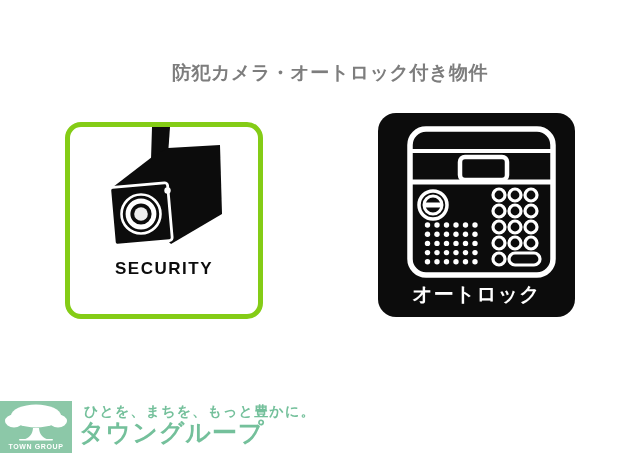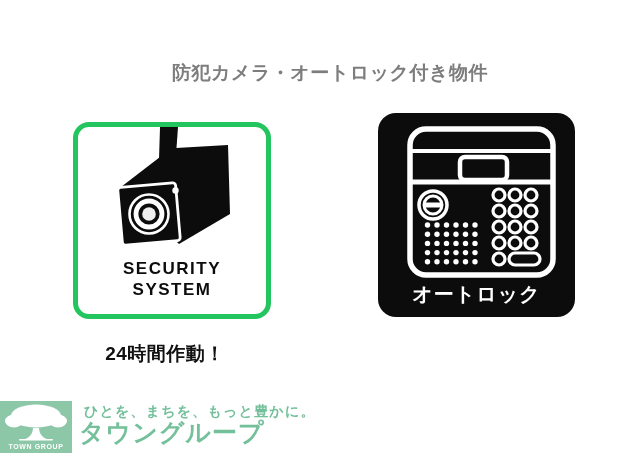--- a/index.html
+++ b/index.html
@@ -6,22 +6,22 @@
   .canvas{
     position:relative;width:588px;height:453px;background:#ffffff;overflow:hidden;
     font-family:"Liberation Sans","DejaVu Sans",sans-serif;
   }
   .title{
     position:absolute;left:20px;top:60px;width:620px;text-align:center;
     font-size:19px;font-weight:bold;color:#7d7d7d;letter-spacing:0.5px;
   }
   
   .card-left{
-    position:absolute;left:73px;top:122px;width:198px;height:197px;
-    border:5px solid #22c55e;border-radius:16px;background:#ffffff;box-sizing:border-box;
+    position:absolute;left:65px;top:122px;width:198px;height:197px;
+    border:5px solid #84cc16;border-radius:16px;background:#ffffff;box-sizing:border-box;
   }
   .card-left svg{position:absolute;left:0;top:0;}
   .sec-label{
     position:absolute;left:0;right:0;top:131px;text-align:center;
     font-size:17px;font-weight:800;color:#0c0c0c;letter-spacing:1.5px;line-height:21px;
   }
   
   .card-right{
     position:absolute;left:378px;top:113px;width:197px;height:204px;
     background:#0c0c0c;border-radius:18px;
@@ -75,21 +75,20 @@
       </g>
 
       <circle cx="71" cy="87" r="19.5" fill="none" stroke="#ffffff" stroke-width="2.6"></circle>
       <circle cx="71" cy="87" r="13" fill="none" stroke="#ffffff" stroke-width="4.8"></circle>
       <circle cx="71" cy="87" r="6.8" fill="#ededed"></circle>
 
       <circle cx="97.5" cy="63.5" r="3.2" fill="#ffffff"></circle>
     </svg>
     <div class="sec-label">
       <div>SECURITY</div>
-      <div>SYSTEM</div>
     </div>
   </div>
 
   <div class="card-right">
     <svg width="197" height="204" viewBox="0 0 197 204">
 
       <rect x="32" y="16" width="143" height="146" rx="16" fill="none" stroke="#ffffff" stroke-width="5.5"></rect>
 
       <line x1="34" y1="38" x2="173" y2="38" stroke="#ffffff" stroke-width="4"></line>
 
@@ -148,21 +147,20 @@
           <circle cx="137" cy="130" r="6"></circle>
           <circle cx="153" cy="130" r="6"></circle>
         <circle cx="121" cy="146" r="6"></circle>
         <rect x="131" y="140" width="31" height="12" rx="6"></rect>
       </g>
     </svg>
     <div class="autolock-label">オートロック</div>
   </div>
 
   <div class="caption caption-left">
-    <div>24時間作動！</div>
   </div>
 
   <div class="logo-square">
     <svg width="68" height="40" viewBox="0 0 68 40">
       <g fill="#ffffff">
         <ellipse cx="34" cy="13" rx="25" ry="11.5"></ellipse>
         <ellipse cx="12" cy="18" rx="9" ry="6.5"></ellipse>
         <ellipse cx="56" cy="18" rx="9" ry="6.5"></ellipse>
         <path d="M20,37 C28,35 30.5,31 31,25 L37,25 C37.5,31 40,35 48,37 C40,36.2 28,36.2 20,37 Z"></path>
         <rect x="17" y="36" width="34" height="1.6" rx="0.8"></rect>

